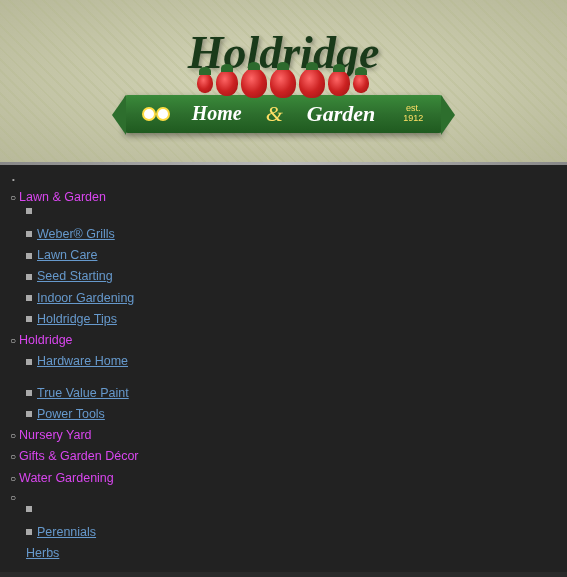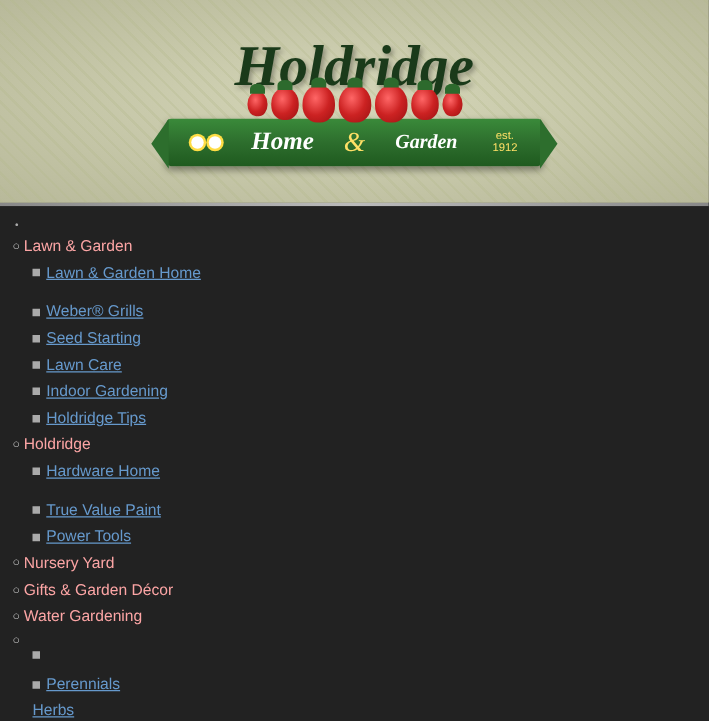--- a/index.html
+++ b/index.html
@@ -140,21 +140,21 @@
     }
 
     .banner-ampersand {
       font-size: 22px;
       font-family: 'Times New Roman', serif;
       font-style: italic;
       color: #ffe066;
     }
 
     .banner-garden {
-      font-size: 16px;
+      font-size: 22px;
       font-weight: bold;
       font-family: 'Times New Roman', serif;
       font-style: italic;
     }
 
     .banner-est {
       font-size: 9px;
       color: #ffe066;
       text-align: center;
       line-height: 1.1;
@@ -192,21 +192,21 @@
     .nav-list {
       list-style: none;
       padding: 0;
     }
 
     .nav-list li {
       line-height: 1.7;
     }
 
     .nav-section-link {
-      color: #fca5a5;
+      color: #d946ef;
       text-decoration: none;
       font-size: 12.5px;
     }
 
     .nav-sub-list {
       list-style: none;
       padding-left: 16px;
     }
 
     .nav-sub-list li {
@@ -285,34 +285,33 @@
     <li style="color:#aaa; font-size:8px; padding-left:2px;">•</li>
 
     <li>
       <span class="section-row">
         <span class="circle-bullet">○</span>
         <a class="nav-section-link" href="#">Lawn &amp; Garden</a>
       </span>
       <ul class="nav-sub-list">
         <li>
           <span class="nav-bullet"></span>
-          <a class="nav-link" href="#">Lawn &amp; Garden Home</a>
         </li>
         <li class="empty-item"></li>
         <li>
           <span class="nav-bullet"></span>
           <a class="nav-link" href="#">Weber® Grills</a>
         </li>
         <li>
           <span class="nav-bullet"></span>
+          <a class="nav-link" href="#">Lawn Care</a>
+        </li>
+        <li>
+          <span class="nav-bullet"></span>
           <a class="nav-link" href="#">Seed Starting</a>
-        </li>
-        <li>
-          <span class="nav-bullet"></span>
-          <a class="nav-link" href="#">Lawn Care</a>
         </li>
         <li>
           <span class="nav-bullet"></span>
           <a class="nav-link" href="#">Indoor Gardening</a>
         </li>
         <li>
           <span class="nav-bullet"></span>
           <a class="nav-link" href="#">Holdridge Tips</a>
         </li>
       </ul>

